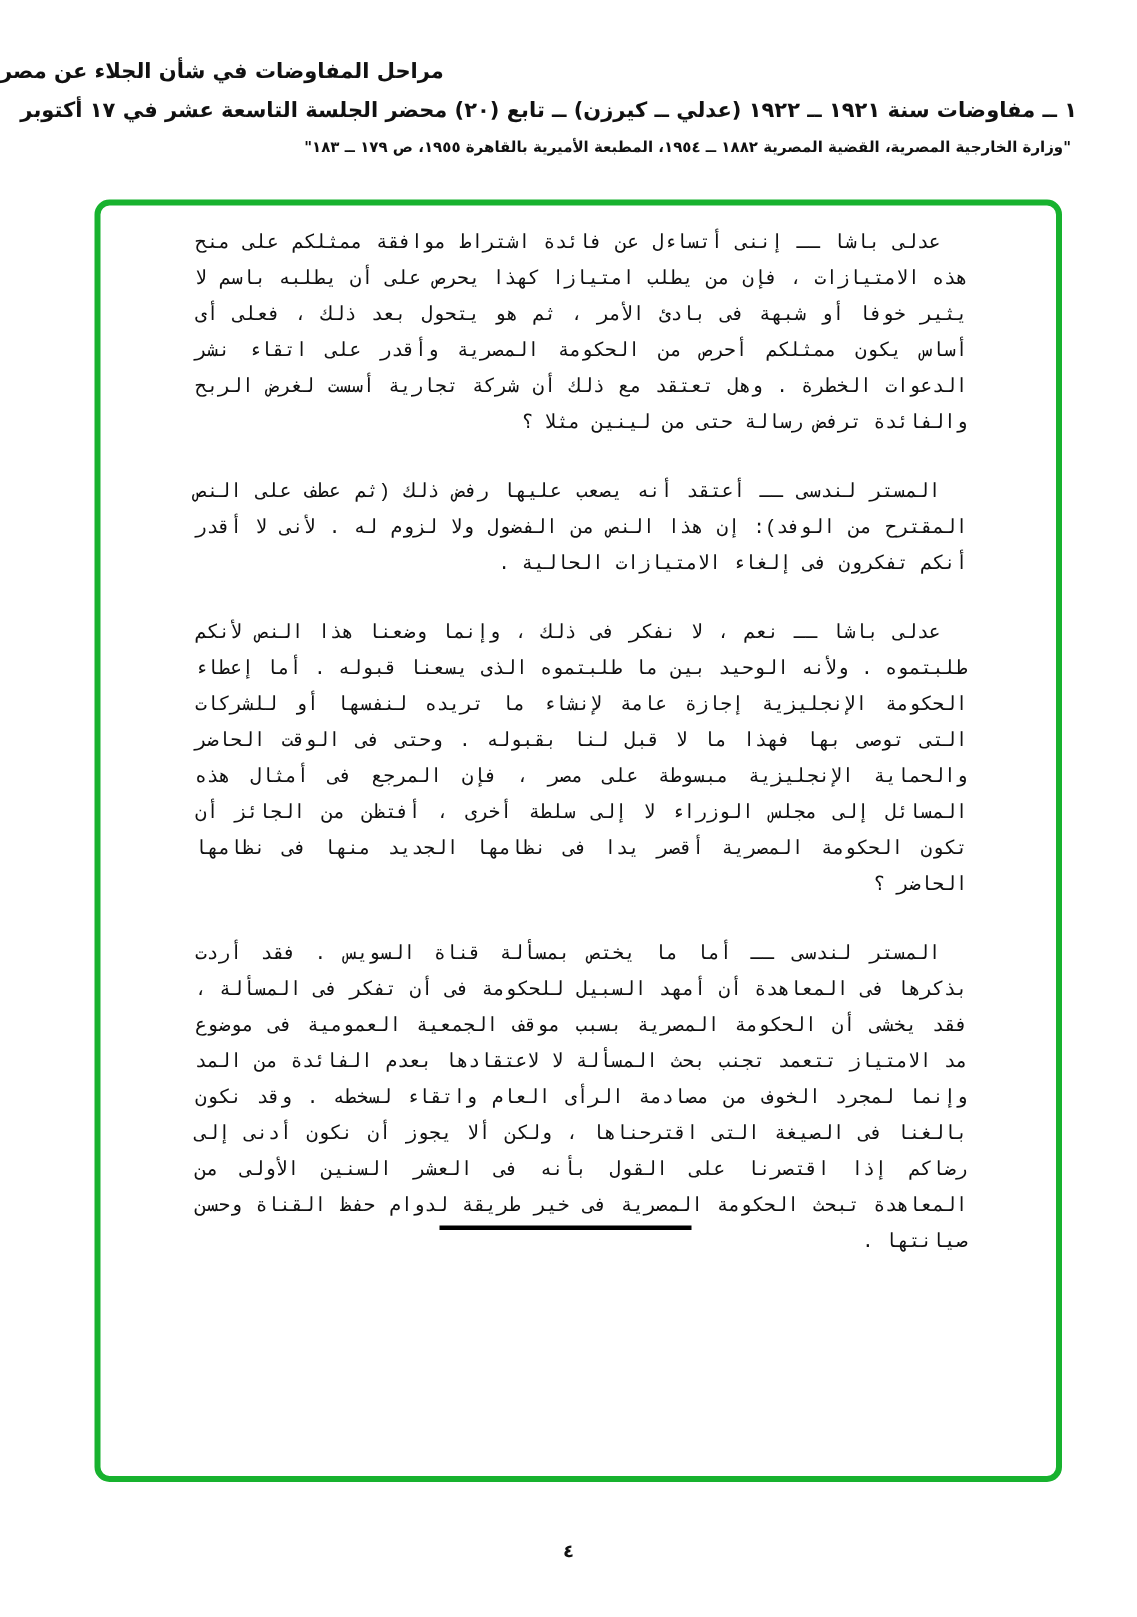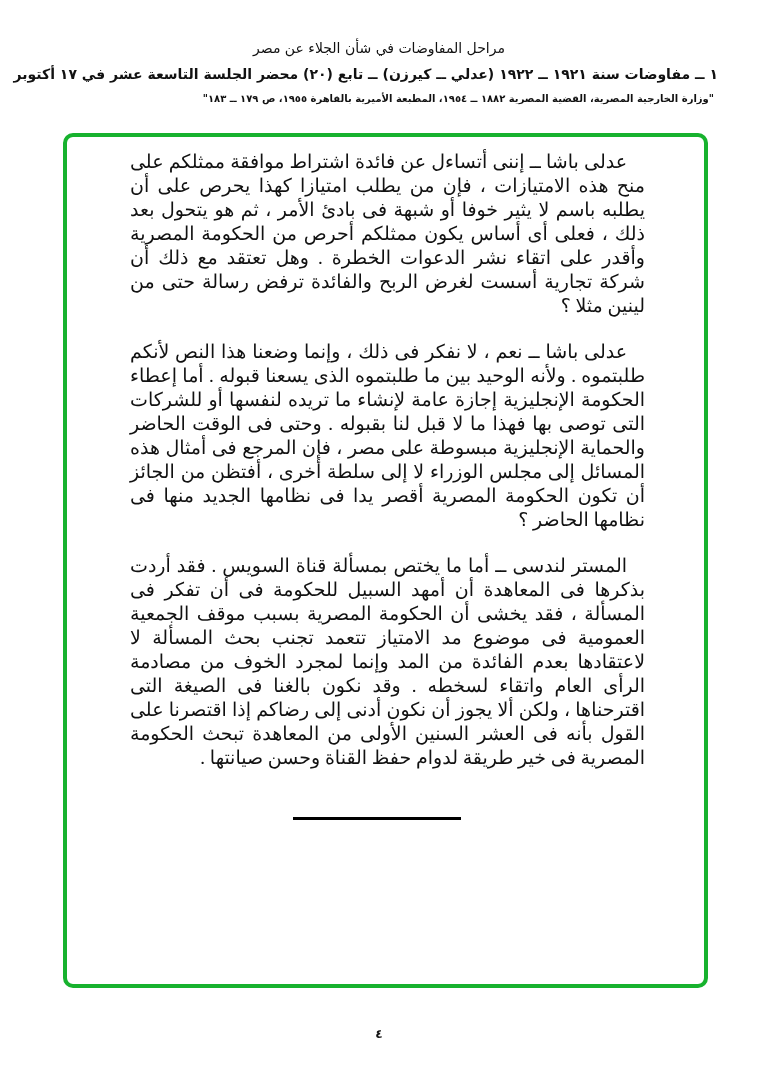--- a/index.html
+++ b/index.html
@@ -19,23 +19,23 @@
     position: absolute;
     left: 0;
     top: 0;
     width: 758px;
   }
   .header-title {
     position: absolute;
     top: 38px;
     left: 0;
     width: 758px;
-    text-align: center;
+    text-align: left;
     font-size: 14px;
-    font-weight: normal;
+    font-weight: bold;
     line-height: 20px;
   }
   .header-subtitle {
     position: absolute;
     top: 64px;
     right: 40px;
     width: 680px;
     text-align: center;
     font-size: 14px;
     font-weight: bold;
@@ -61,22 +61,22 @@
     height: 847px;
     border: 4px solid #17b22e;
     border-radius: 10px;
     box-sizing: content-box;
   }
   .body-text {
     position: absolute;
     left: 130px;
     top: 150px;
     width: 515px;
-    font-family: Liberation Serif, serif;
-    font-size: 19px;
+    font-family: Liberation Mono, monospace;
+    font-size: 13px;
     line-height: 24px;
     text-align: justify;
     text-align-last: right;
   }
   .para {
     margin: 0 0 22px 0;
     text-indent: 18px;
   }
   .rule {
     position: absolute;
@@ -102,19 +102,20 @@
 <div class="page-header">
   <div class="header-title">مراحل المفاوضات في شأن الجلاء عن مصر</div>
   <div class="header-subtitle">١ ــ مفاوضات سنة ١٩٢١ ــ ١٩٢٢ (عدلي ــ كيرزن) ــ تابع (٢٠) محضر الجلسة التاسعة عشر  في ١٧ أكتوبر</div>
   <div class="header-source">"وزارة الخارجية المصرية، القضية المصرية ١٨٨٢ ــ ١٩٥٤، المطبعة الأميرية بالقاهرة ١٩٥٥، ص ١٧٩ ــ ١٨٣"</div>
 </div>
 
 <div class="frame"></div>
 
 <div class="body-text">
   <p class="para">عدلى باشا ــ إننى أتساءل عن فائدة اشتراط موافقة ممثلكم على منح هذه الامتيازات ، فإن من يطلب امتيازا كهذا يحرص على أن يطلبه باسم لا يثير خوفا أو شبهة فى بادئ الأمر ، ثم هو يتحول بعد ذلك ، فعلى أى أساس يكون ممثلكم أحرص من الحكومة المصرية وأقدر على اتقاء نشر الدعوات الخطرة . وهل تعتقد مع ذلك أن شركة تجارية أسست لغرض الربح والفائدة ترفض رسالة حتى من لينين مثلا ؟</p>
+  <p class="para">المستر لندسى ــ أعتقد أنه يصعب عليها رفض ذلك (ثم عطف على النص المقترح من الوفد): إن هذا النص من الفضول ولا لزوم له . لأنى لا أقدر أنكم تفكرون فى إلغاء الامتيازات الحالية .</p>
   <p class="para">عدلى باشا ــ نعم ، لا نفكر فى ذلك ، وإنما وضعنا هذا النص لأنكم طلبتموه . ولأنه الوحيد بين ما طلبتموه الذى يسعنا قبوله . أما إعطاء الحكومة الإنجليزية إجازة عامة لإنشاء ما تريده لنفسها أو للشركات التى توصى بها فهذا ما لا قبل لنا بقبوله . وحتى فى الوقت الحاضر والحماية الإنجليزية مبسوطة على مصر ، فإن المرجع فى أمثال هذه المسائل إلى مجلس الوزراء لا إلى سلطة أخرى ، أفتظن من الجائز أن تكون الحكومة المصرية أقصر يدا فى نظامها الجديد منها فى نظامها الحاضر ؟</p>
   <p class="para">المستر لندسى ــ أما ما يختص بمسألة قناة السويس . فقد أردت بذكرها فى المعاهدة أن أمهد السبيل للحكومة فى أن تفكر فى المسألة ، فقد يخشى أن الحكومة المصرية بسبب موقف الجمعية العمومية فى موضوع مد الامتياز تتعمد تجنب بحث المسألة لا لاعتقادها بعدم الفائدة من المد وإنما لمجرد الخوف من مصادمة الرأى العام واتقاء لسخطه . وقد نكون بالغنا فى الصيغة التى اقترحناها ، ولكن ألا يجوز أن نكون أدنى إلى رضاكم إذا اقتصرنا على القول بأنه فى العشر السنين الأولى من المعاهدة تبحث الحكومة المصرية فى خير طريقة لدوام حفظ القناة وحسن صيانتها .</p>
 </div>
 
 <div class="rule"></div>
 
 <div class="page-number">٤</div>
 
 </body></html>

